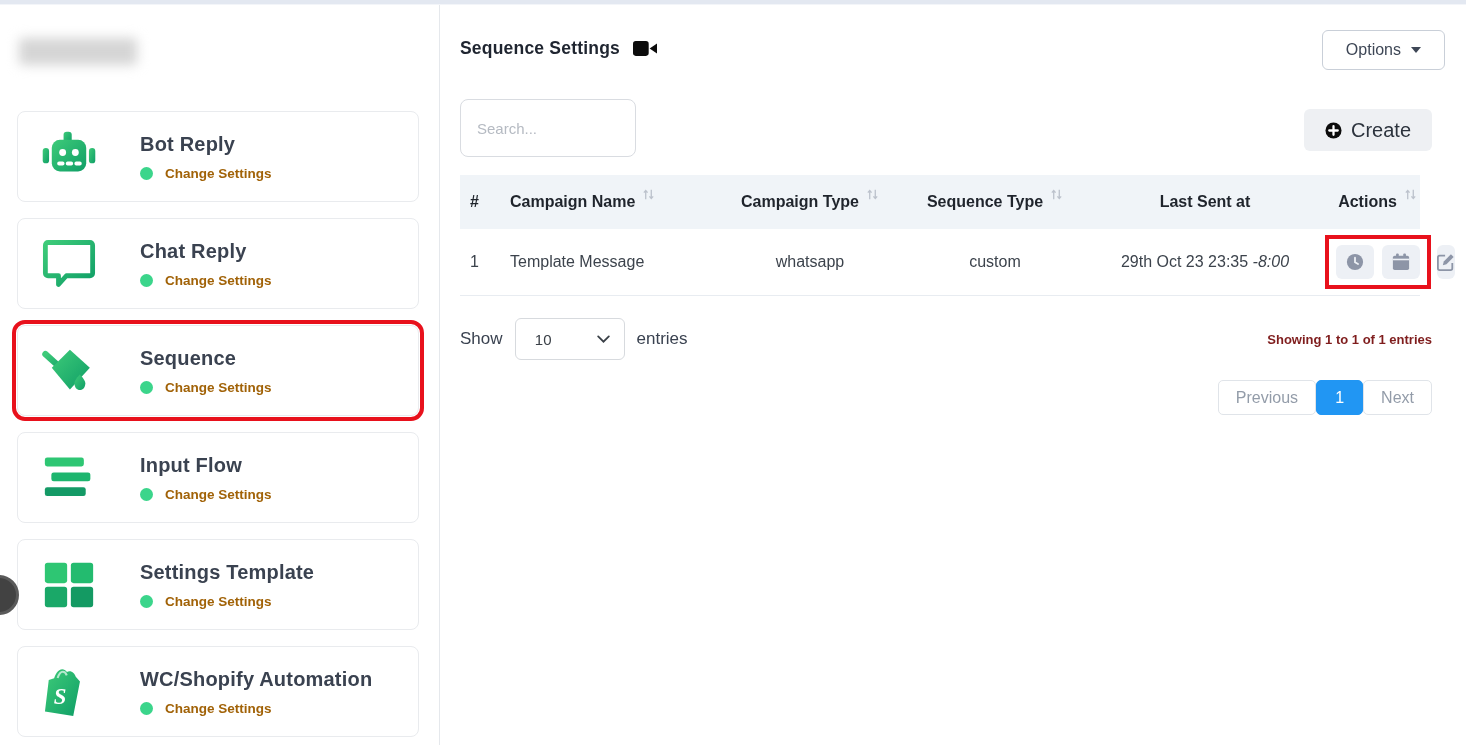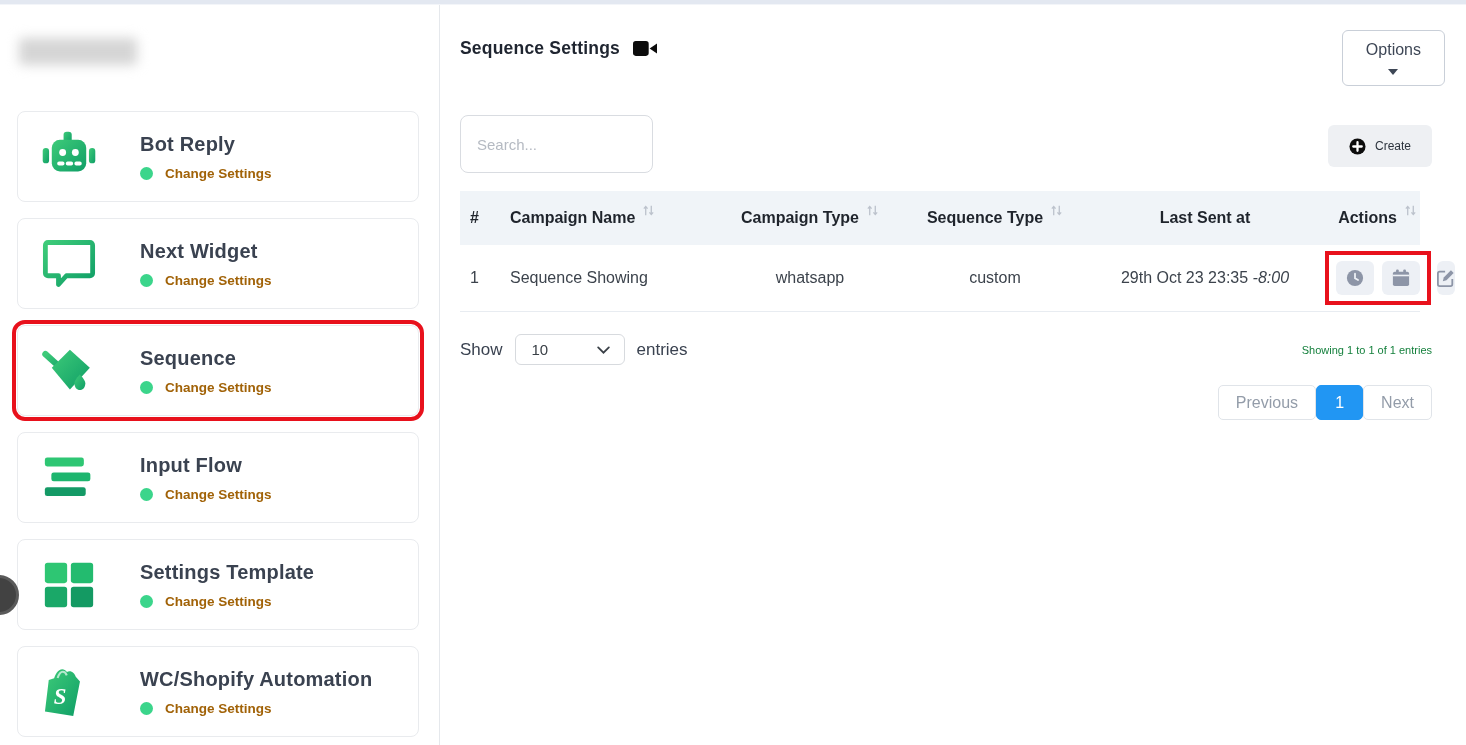--- a/index.html
+++ b/index.html
@@ -23,30 +23,30 @@
   .edge-circle { position:absolute; left:-21px; top:570px; width:40px; height:40px; border-radius:50%;
                  background:#424242; border:3px solid #5a5a5a; }
 
   
   .main { flex:1; padding:25px 21px 0 20px; }
   .main-header { display:flex; justify-content:space-between; align-items:flex-start; }
   .title-wrap { display:flex; align-items:center; gap:13px; margin-top:8px; }
   .page-title { font-size:17.5px; font-weight:700; color:#1f2530; letter-spacing:.2px; }
   .options-btn { background:#fff; border:1px solid #c9cfd8; border-radius:6px; padding:10px 23px;
                  font-size:16px; color:#3e4756; display:flex; align-items:center; gap:10px; cursor:pointer;
-                 font-family:inherit;flex-direction:column; }
+                 font-family:inherit; }
   .caret-down { width:0; height:0; border-left:5px solid transparent; border-right:5px solid transparent;
                 border-top:6px solid #3e4756; display:inline-block; }
 
   .toolbar { display:flex; justify-content:space-between; align-items:flex-start; margin-top:29px; }
-  .search-input { width:193px; height:58px; border:1px solid #d9dce1; border-radius:8px; padding:0 16px;
+  .search-input { width:176px; height:58px; border:1px solid #d9dce1; border-radius:8px; padding:0 16px;
                   font-size:15px; color:#3a4047; font-family:inherit; outline:none; }
   .search-input::placeholder { color:#b5bac2; }
   .create-btn { margin-top:10px; margin-right:13px; height:42px; background:#eef0f3; border:none; border-radius:6px;
-                padding:0 21px; font-size:12px; color:#2c333d; display:flex; align-items:center; gap:9px;
+                padding:0 21px; font-size:20px; color:#2c333d; display:flex; align-items:center; gap:9px;
                 cursor:pointer; font-family:inherit; }
 
   
   .table { width:960px; margin-top:18px; font-size:16px; }
   .thead { display:grid; grid-template-columns:40px 205px 190px 180px 240px 105px;
            background:#f0f4f8; min-height:54px; align-items:center; padding:0 10px;
            font-weight:700; color:#1f242c; }
   .th { display:flex; align-items:flex-start; gap:7px; }
   .th.center { justify-content:center; }
   .sort-icon { margin-top:-6px; }
@@ -57,24 +57,24 @@
   .tz-italic { font-style:italic; }
   .actions-cell { display:flex; align-items:center; }
   .red-box { border:4px solid #e8111c; padding:6px 7px; display:flex; gap:8px; }
   .action-btn { width:38px; height:34px; background:#edf0f5; border:none; border-radius:6px;
                 display:flex; align-items:center; justify-content:center; cursor:pointer; }
   .action-btn.outside { margin-left:6px; }
 
   
   .table-footer { width:972px; display:flex; justify-content:space-between; align-items:center; margin-top:22px; }
   .show-wrap { display:flex; align-items:center; gap:12px; font-size:17px; color:#3a4250; }
-  .page-size-select { width:110px; height:31px; border:1px solid #d7dade; border-radius:6px;
-                      display:flex; align-items:center; justify-content:space-between; padding:0 14px 0 16px;
-                      font-size:15px; color:#3a4047; cursor:pointer; background:#fff; }
-  .showing-text { font-size:11px; color:#15803d; }
+  .page-size-select { width:110px; height:42px; border:1px solid #d7dade; border-radius:6px;
+                      display:flex; align-items:center; justify-content:flex-end; padding:0 14px 0 16px;
+                      font-size:15px; color:#3a4047; cursor:pointer; background:#fff;gap:45px; }
+  .showing-text { font-size:13px; color:#7f1d1d;font-weight:bold; }
   .pagination-row { width:972px; display:flex; justify-content:flex-end; margin-top:20px; }
   .pagination { display:flex; }
   .page-btn { height:35px; background:#fff; border:1px solid #e0e4e9; border-radius:5px;
               padding:0 17px; font-size:16px; color:#939ca9; display:flex; align-items:center;
               cursor:pointer; font-family:inherit; }
   .page-btn.active { background:#2196f3; border-color:#2196f3; color:#fff; width:47px; justify-content:center; padding:0; }
 </style>
 </head>
 <body>
 
@@ -120,21 +120,21 @@
         </div>
       </div>
 
       <div class="card">
         <span class="card-icon">
           <svg viewBox="0 0 64 60" width="56" height="53">
             <path d="M8 6 h48 a3 3 0 0 1 3 3 v32 a3 3 0 0 1 -3 3 h-27 l-9 10 v-10 h-12 a3 3 0 0 1 -3 -3 v-32 a3 3 0 0 1 3 -3 z" fill="none" stroke="url(#gr)" stroke-width="5.5" stroke-linejoin="round"></path>
           </svg>
         </span>
         <div>
-          <div class="card-title">Next Widget</div>
+          <div class="card-title">Chat Reply</div>
           <div class="card-status">
             <span class="dot"></span>
             <a class="change-link">Change Settings</a>
           </div>
         </div>
       </div>
 
       <div class="card highlighted">
         <span class="card-icon">
           <svg viewBox="0 0 64 60" width="58" height="55">
@@ -278,21 +278,21 @@
             <svg viewBox="0 0 14 14" width="13" height="13">
               <path d="M4 12 V3 M2 5 L4 2.6 L6 5" fill="none" stroke="#bcc2cc" stroke-width="1.4"></path>
               <path d="M10 2 V11 M8 9 L10 11.4 L12 9" fill="none" stroke="#bcc2cc" stroke-width="1.4"></path>
             </svg>
           </span>
         </div>
       </div>
 
       <div class="trow">
         <div class="td">1</div>
-        <div class="td">Sequence Showing</div>
+        <div class="td">Template Message</div>
         <div class="td center">whatsapp</div>
         <div class="td center">custom</div>
         <div class="td center">
           <span>29th Oct 23 23:35</span>
           <span class="tz-italic">-8:00</span>
         </div>
         <div class="td actions-cell">
           <span class="red-box">
             <button class="action-btn">
               <span style="display:flex;">

